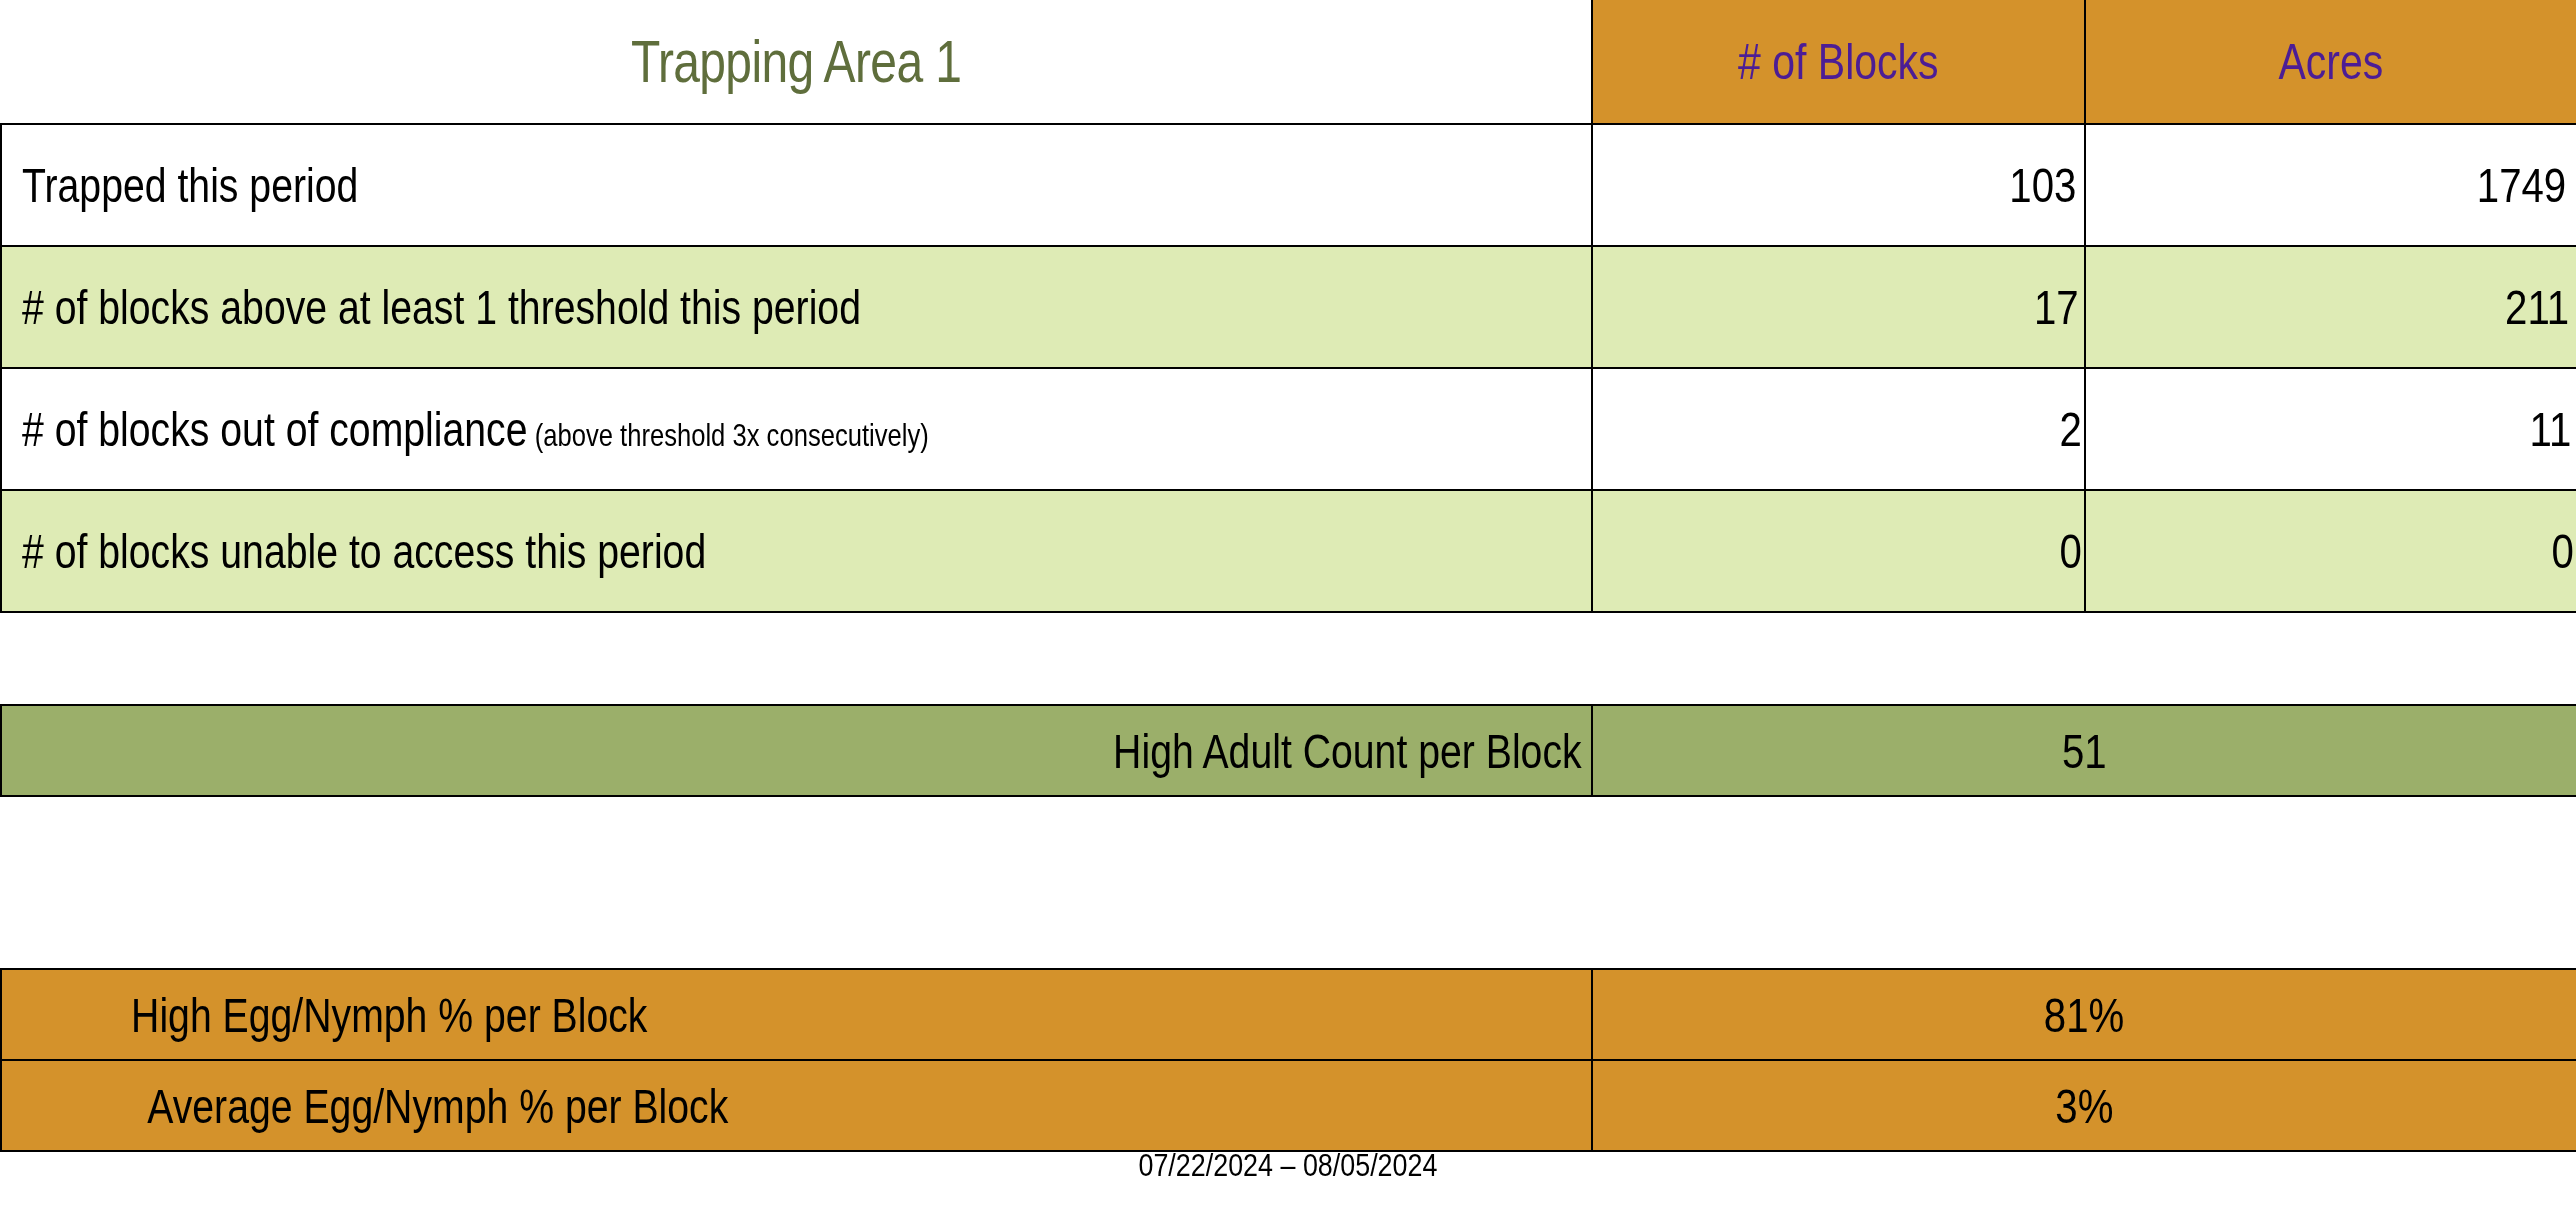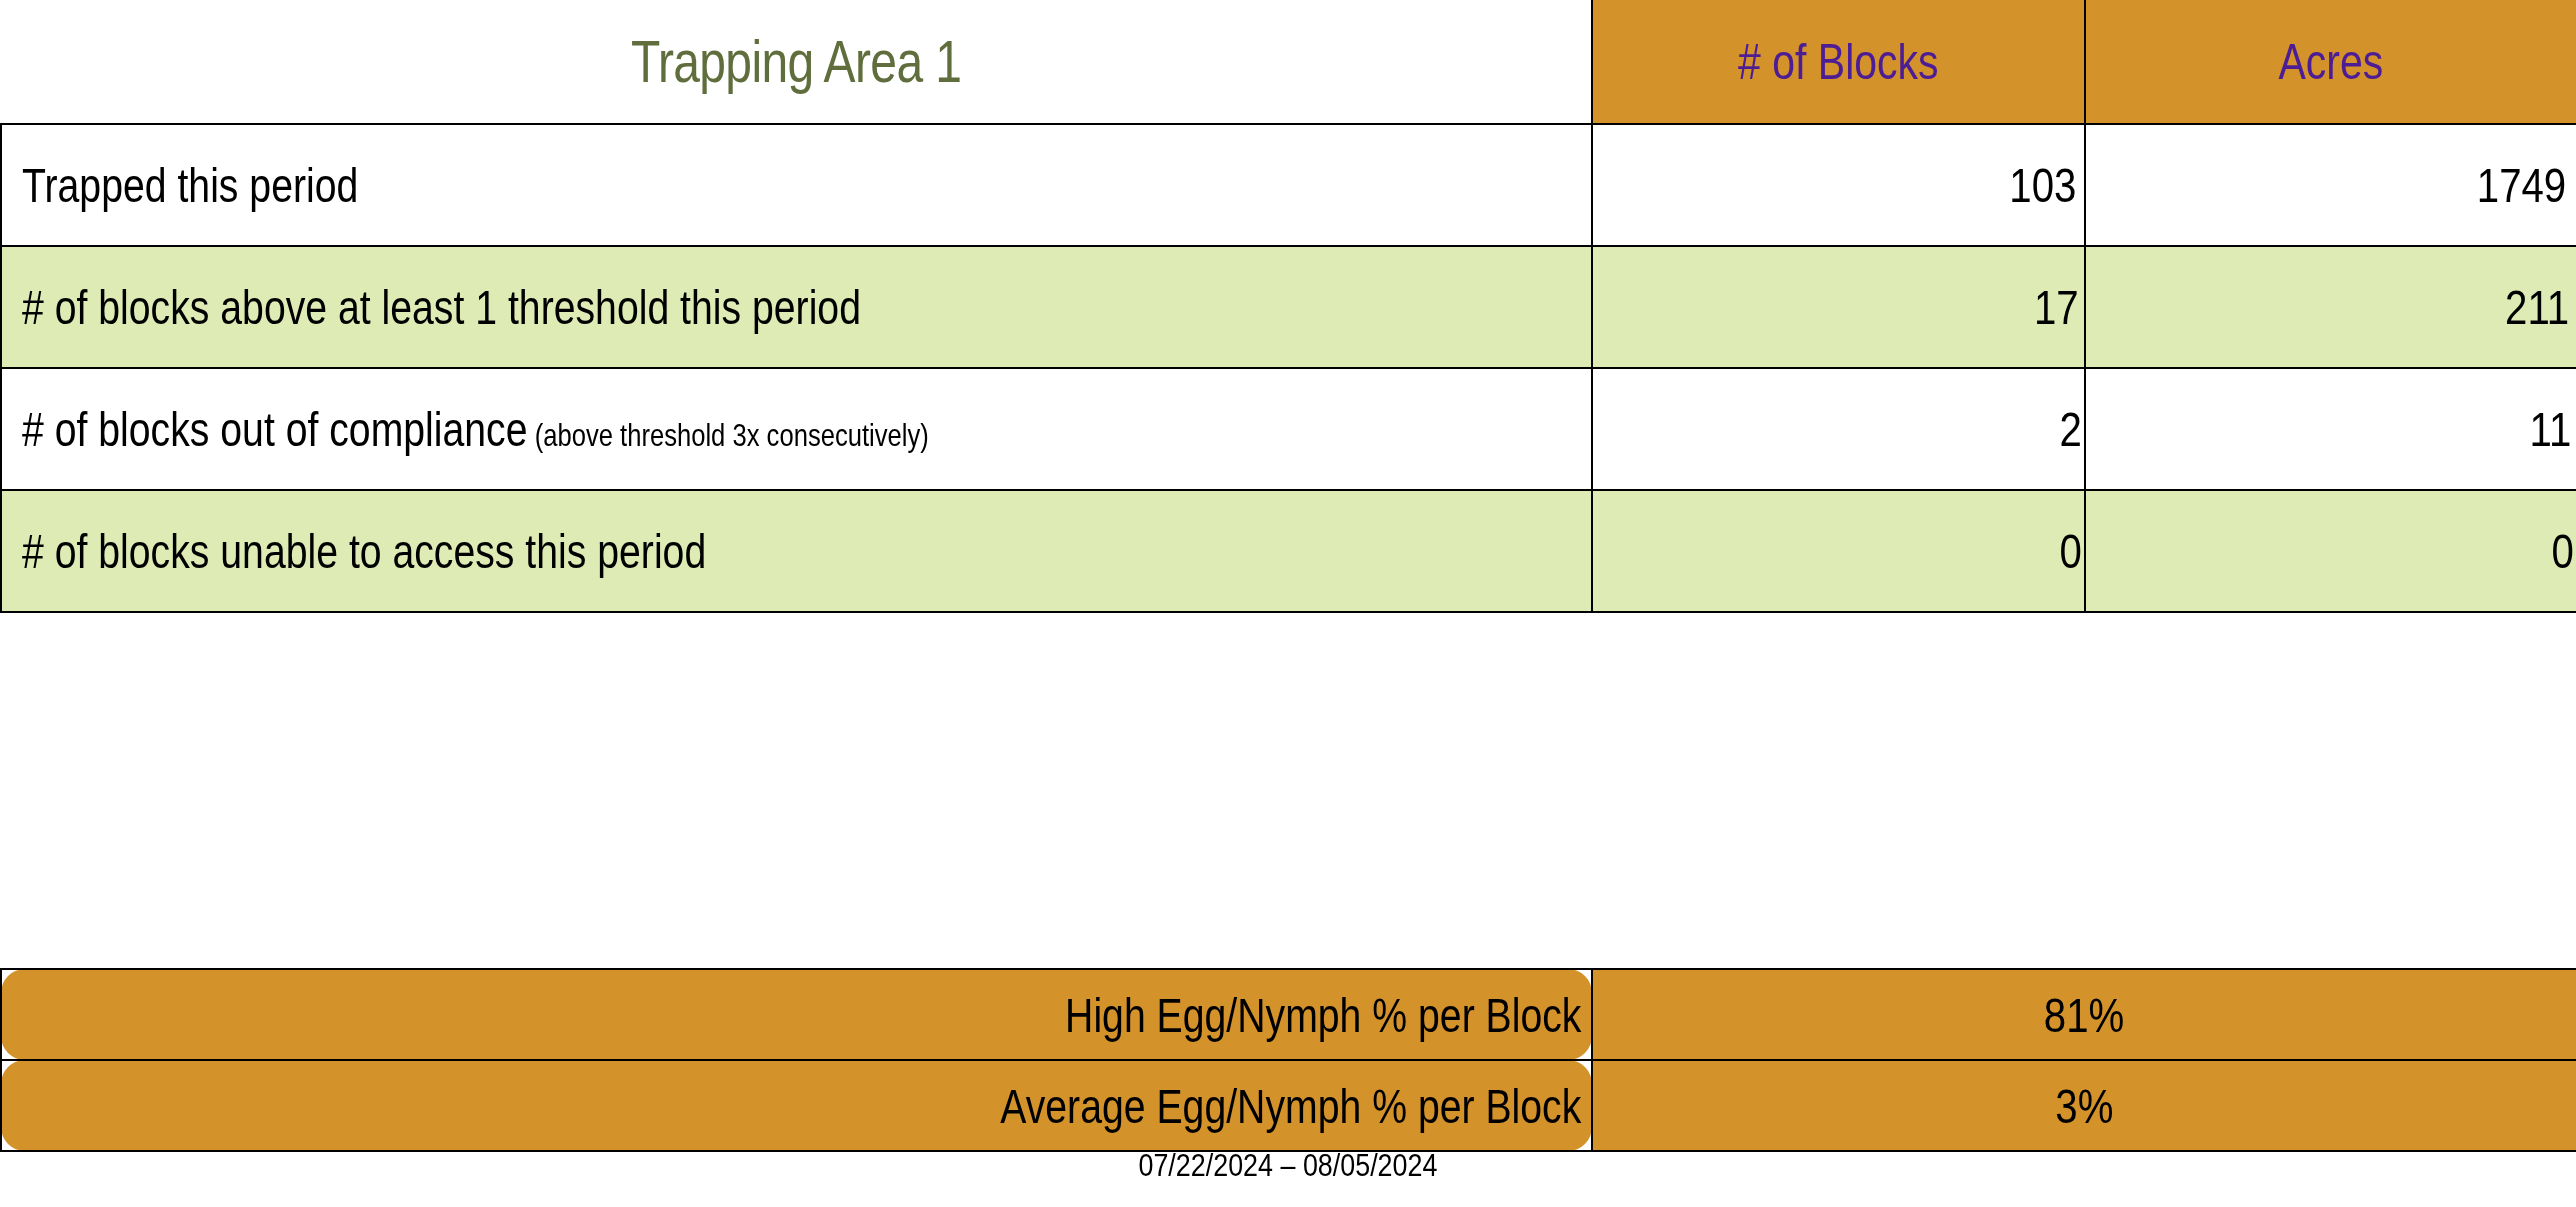--- a/index.html
+++ b/index.html
@@ -118,21 +118,21 @@
     top: 968px;
     width: 2576px;
   }
   #egg-table col.c-label { width: 1591px; }
   #egg-table col.c-value { width: 985px; }
   #egg-table td {
     height: 89px;
     background: #D4922B;
     font-size: 49px;
   }
-  #egg-table td.lbl { text-align: right; padding-right: 9.7px; white-space: nowrap; border-radius: 24px; }
+  #egg-table td.lbl { text-align: left; padding-right: 9.7px; white-space: nowrap; }
   #egg-table td.lbl .txt { display: inline-block; transform: scaleX(0.80); transform-origin: right center; }
   #egg-table td.val { text-align: center; }
   #egg-table td.val span { display: inline-block; transform: scaleX(0.82); }
 
   
   #date-range {
     position: absolute;
     left: 0;
     top: 1147px;
     width: 2576px;
@@ -216,20 +216,28 @@
       </tr>
     </tbody>
   </table>
 
   <table class="grid" id="adult-table">
     <colgroup>
         <col class="c-label">
         <col class="c-value">
       </colgroup>
     <tbody>
+      <tr>
+        <td class="lbl">
+          <span class="txt">High Adult Count per Block</span>
+        </td>
+        <td class="val">
+          <span>51</span>
+        </td>
+      </tr>
     </tbody>
   </table>
 
   <table class="grid" id="egg-table">
     <colgroup>
         <col class="c-label">
         <col class="c-value">
       </colgroup>
     <tbody>
       <tr>

